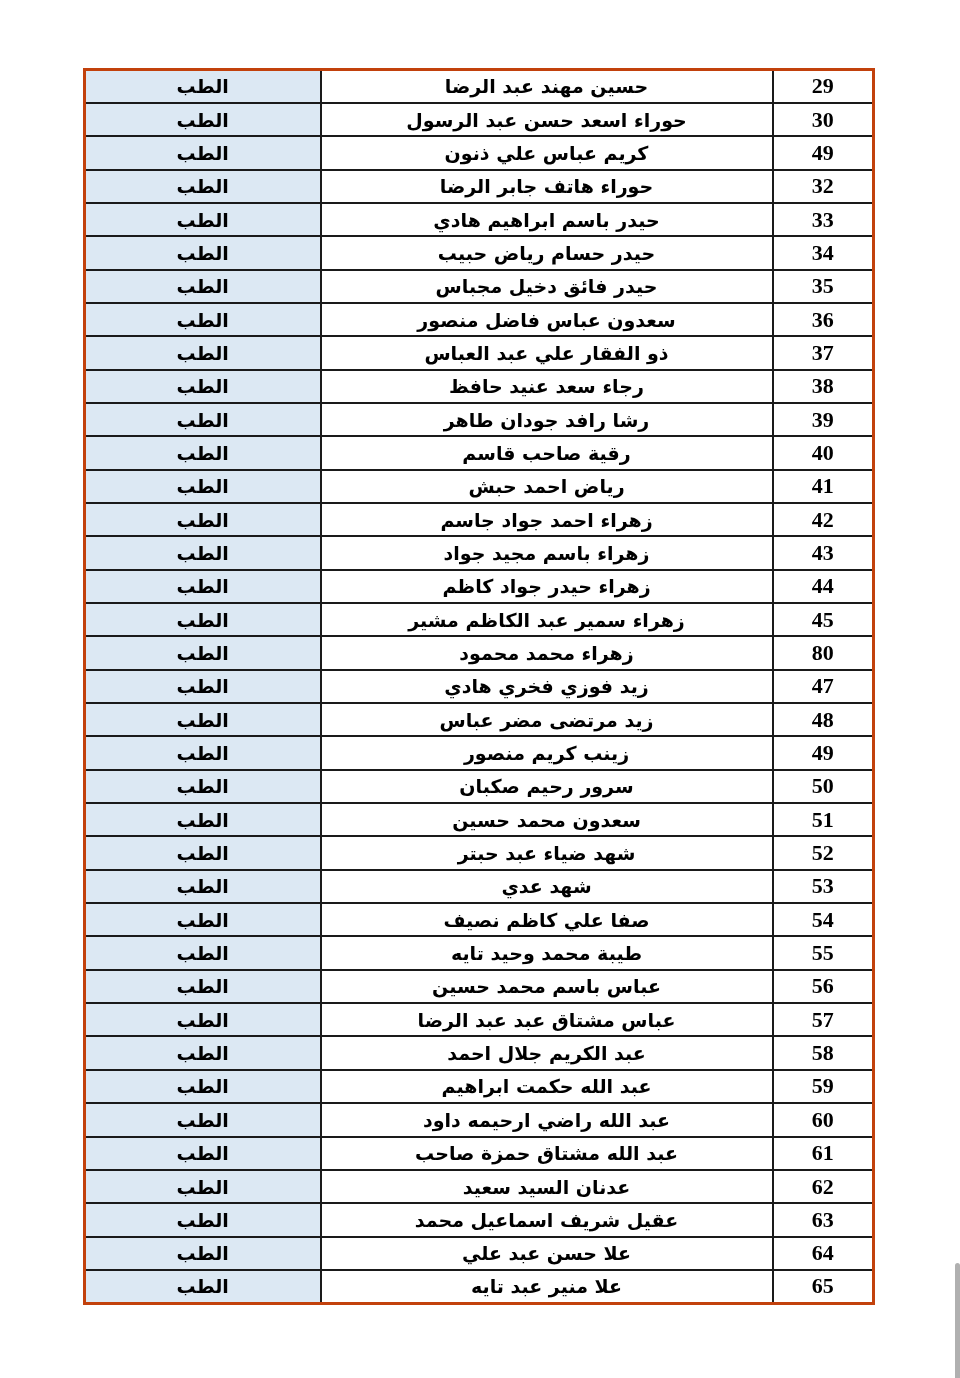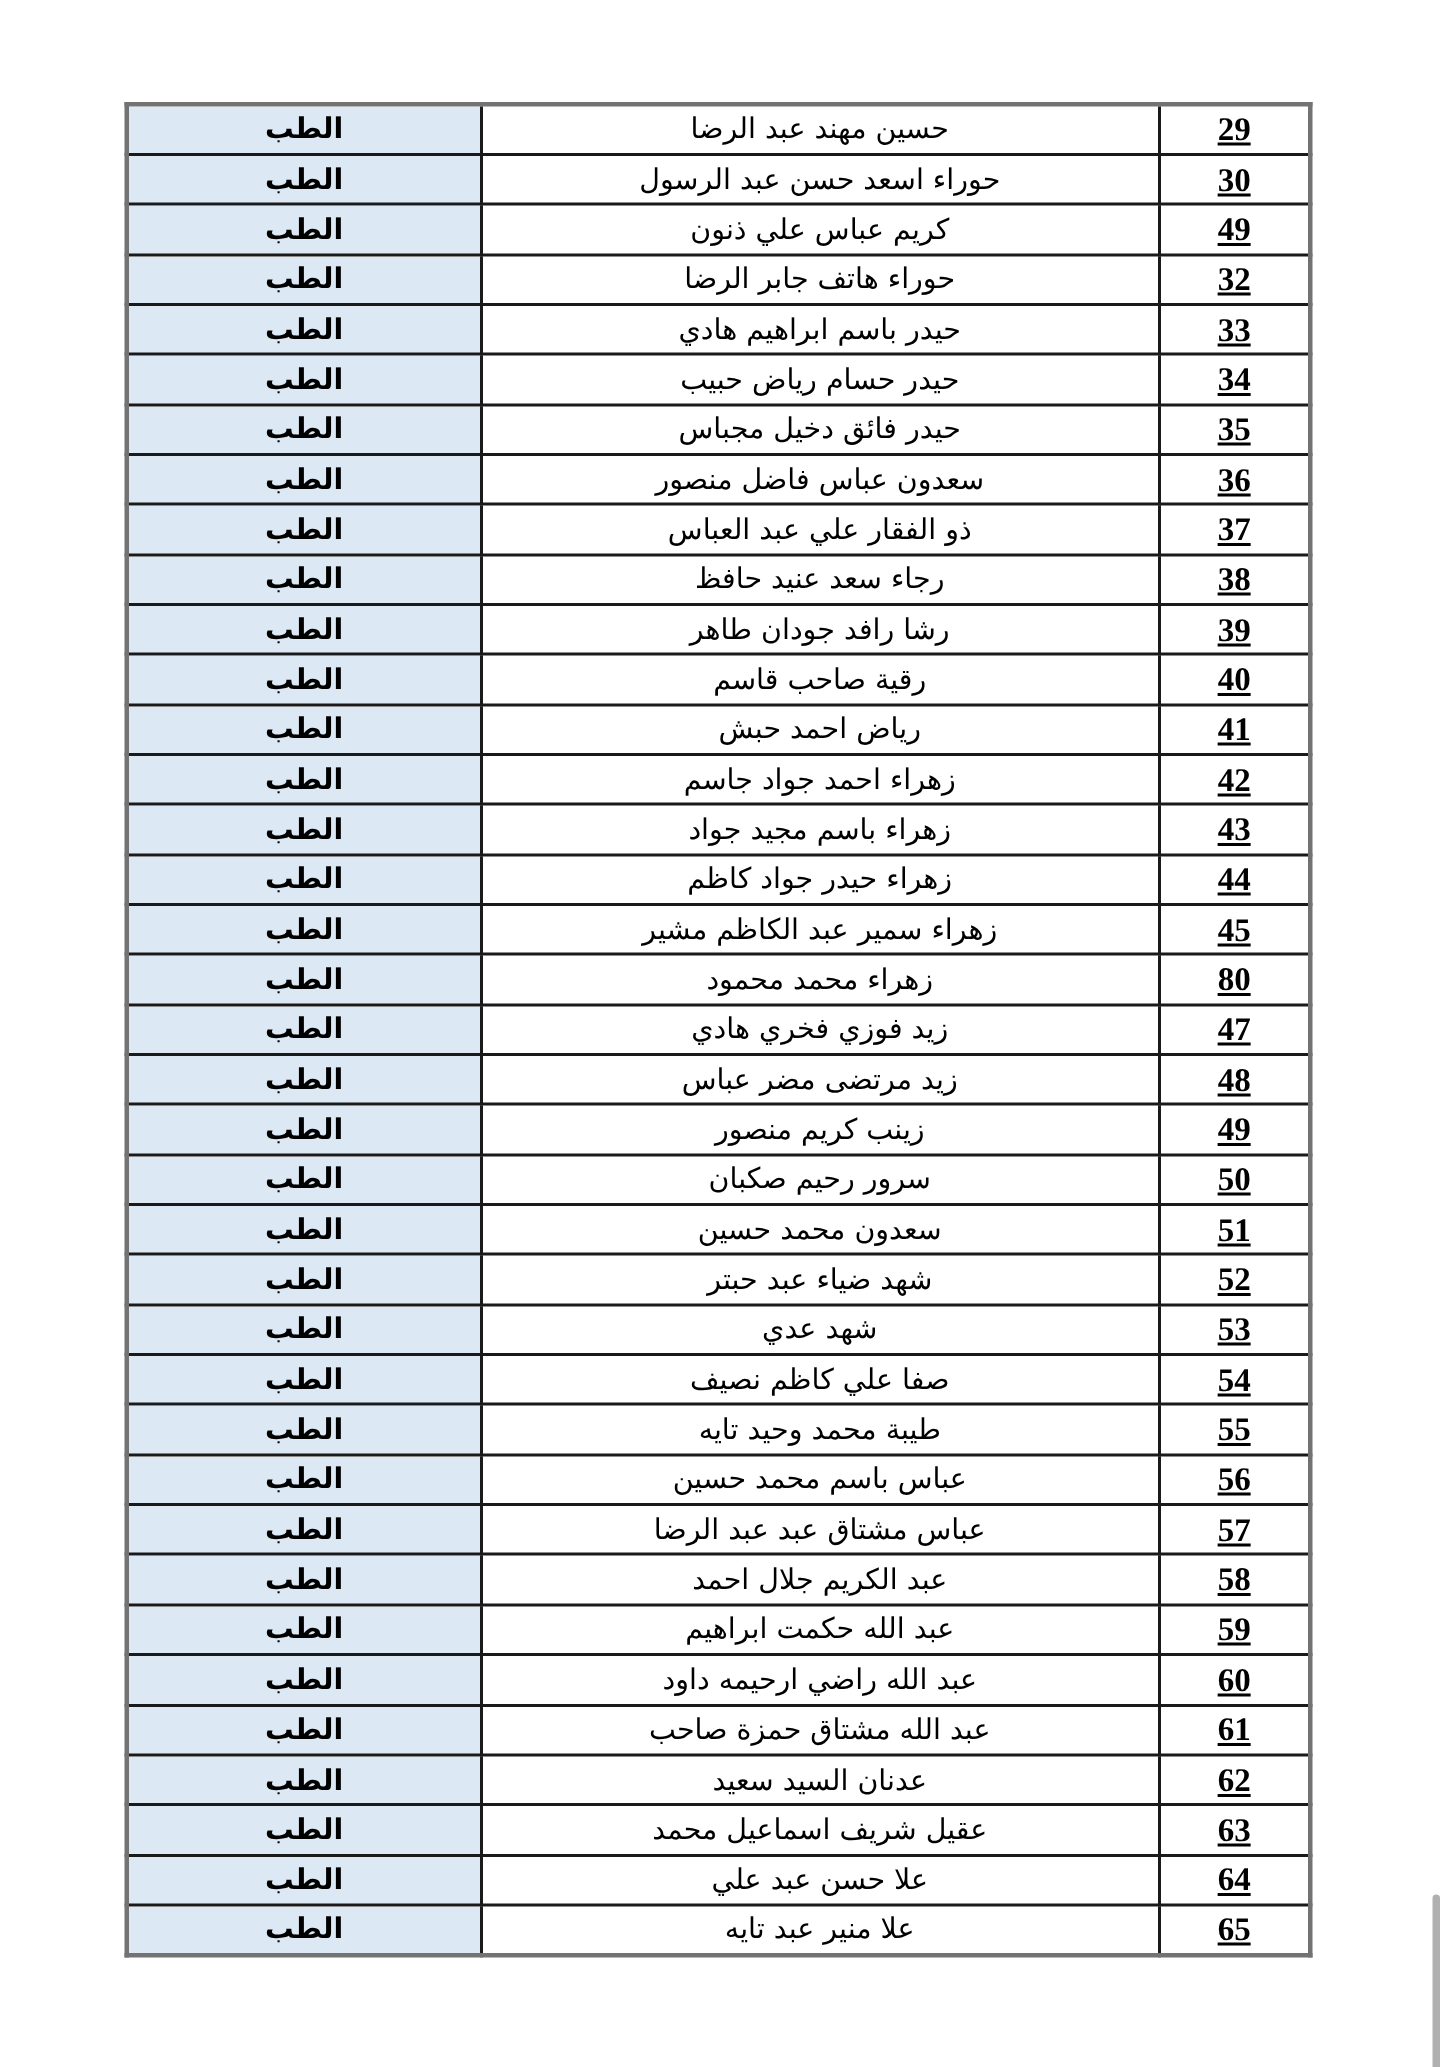--- a/index.html
+++ b/index.html
@@ -19,21 +19,21 @@
     inset: 0;
     background: #ffffff;
   }
   table.roster {
     position: absolute;
     left: 83px;
     top: 68px;
     width: 789px;
     border-collapse: collapse;
     table-layout: fixed;
-    border: 3px solid #737373;
+    border: 3px solid #c2410c;
   }
   table.roster col.c-dept { width: 236px; }
   table.roster col.c-name { width: 452px; }
   table.roster col.c-num  { width: 101px; }
   table.roster tr { height: 33.35px; }
   table.roster td {
     border: 2px solid #1a1a1a;
     text-align: center;
     vertical-align: middle;
     padding: 0 4px;
@@ -44,30 +44,29 @@
   td.dept {
     background: #dce8f3;
     direction: rtl;
     font-weight: bold;
     font-size: 19px;
     font-family: "DejaVu Sans", sans-serif;
   }
   td.name {
     background: #ffffff;
     direction: rtl;
-    font-weight: normal;
+    font-weight: bold;
     font-size: 19px;
     font-family: "DejaVu Sans", sans-serif;
   }
   td.num {
     background: #ffffff;
     font-weight: bold;
     font-size: 22px;
     font-family: "Liberation Serif", serif;
-    text-decoration: underline;
   }
   .scrollbar-thumb {
     position: absolute;
     right: 0;
     top: 1263px;
     width: 5px;
     height: 115px;
     background: #b0b0b0;
     border-radius: 3px 3px 0 0;
   }

